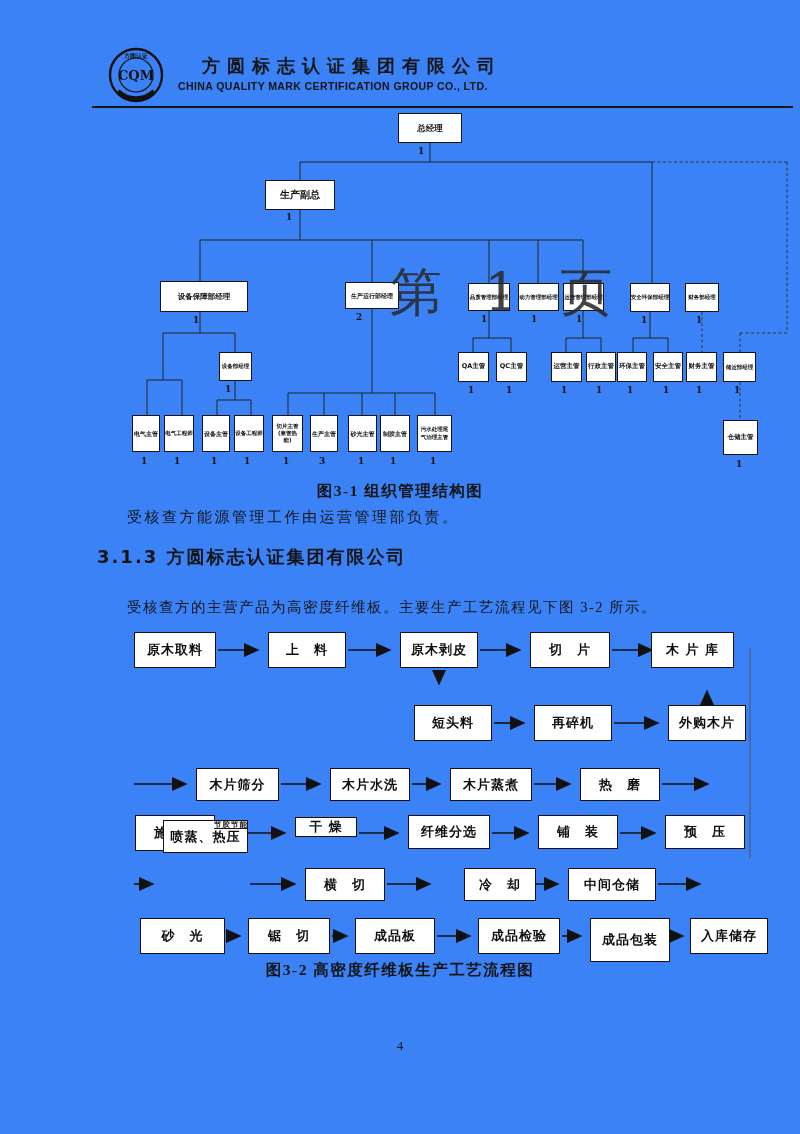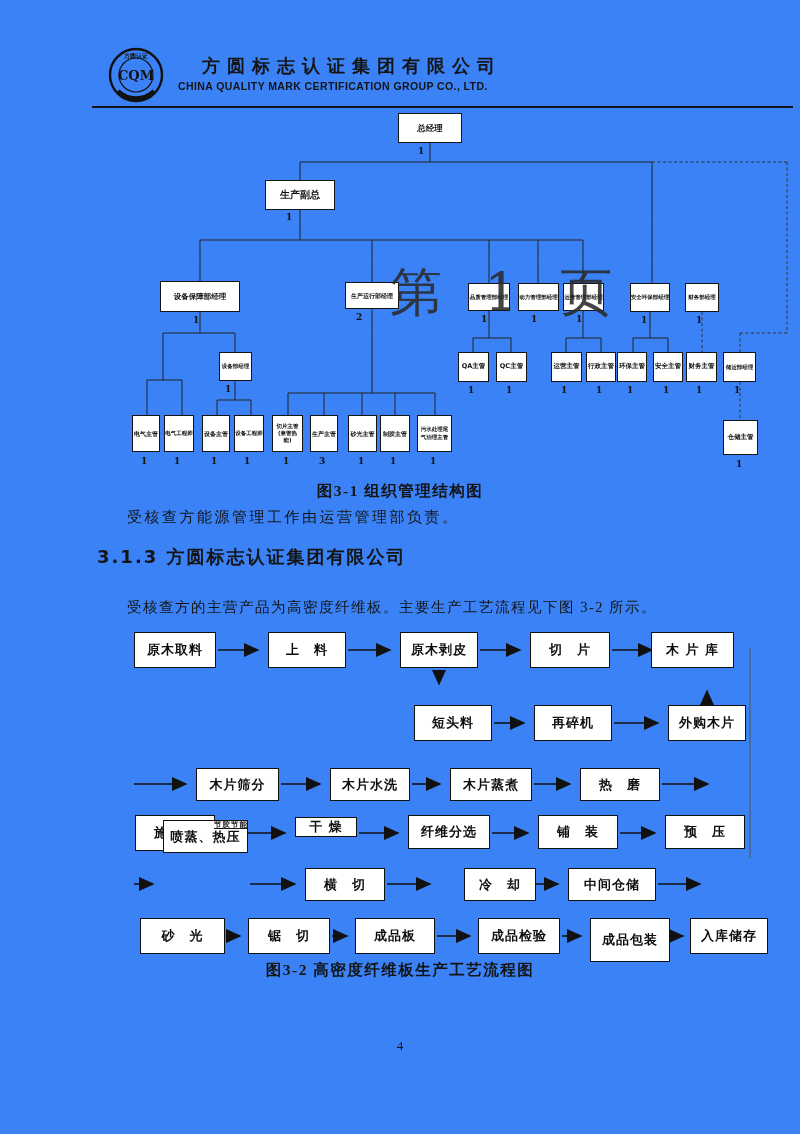--- a/index.html
+++ b/index.html
@@ -149,21 +149,21 @@
       <line class="fl" x1="332" y1="936" x2="347" y2="936" marker-end="url(#ah)"></line>
       <line class="fl" x1="437" y1="936" x2="470" y2="936" marker-end="url(#ah)"></line>
       <line class="fl" x1="562" y1="936" x2="581" y2="936" marker-end="url(#ah)"></line>
       <line class="fl" x1="672" y1="936" x2="683" y2="936" marker-end="url(#ah)"></line>
       <line x1="750" y1="648" x2="750" y2="858" stroke="#555" stroke-width="1"></line>
     </g>
   </svg>
 
   <div class="ob" style="left:398px;top:113px;width:64px;height:30px;font-size:8.5px">总经理</div>
   <div class="ob" style="left:265px;top:180px;width:70px;height:30px;font-size:10px">生产副总</div>
-  <div class="ob" style="left:160px;top:281px;width:80px;height:31px;font-size:7.5px">设备保障部经理</div>
+  <div class="ob" style="left:160px;top:281px;width:88px;height:31px;font-size:7.5px">设备保障部经理</div>
   <div class="ob" style="left:345px;top:282px;width:54px;height:27px;font-size:6px">生产运行部经理</div>
   <div class="ob" style="left:468px;top:283px;width:42px;height:28px;font-size:5.5px">品质管理部经理</div>
   <div class="ob" style="left:518px;top:283px;width:41px;height:28px;font-size:5.5px">动力管理部经理</div>
   <div class="ob" style="left:563px;top:283px;width:41px;height:28px;font-size:5.5px">运营管理部经理</div>
   <div class="ob" style="left:630px;top:283px;width:40px;height:29px;font-size:5.5px">安全环保部经理</div>
   <div class="ob" style="left:685px;top:283px;width:34px;height:29px;font-size:5.5px">财务部经理</div>
   <div class="ob" style="left:219px;top:352px;width:33px;height:29px;font-size:5.5px">设备部经理</div>
   <div class="ob" style="left:458px;top:352px;width:31px;height:30px;font-size:6.5px">QA主管</div>
   <div class="ob" style="left:496px;top:352px;width:31px;height:30px;font-size:6.5px">QC主管</div>
   <div class="ob" style="left:551px;top:352px;width:31px;height:30px;font-size:6.5px">运营主管</div>

